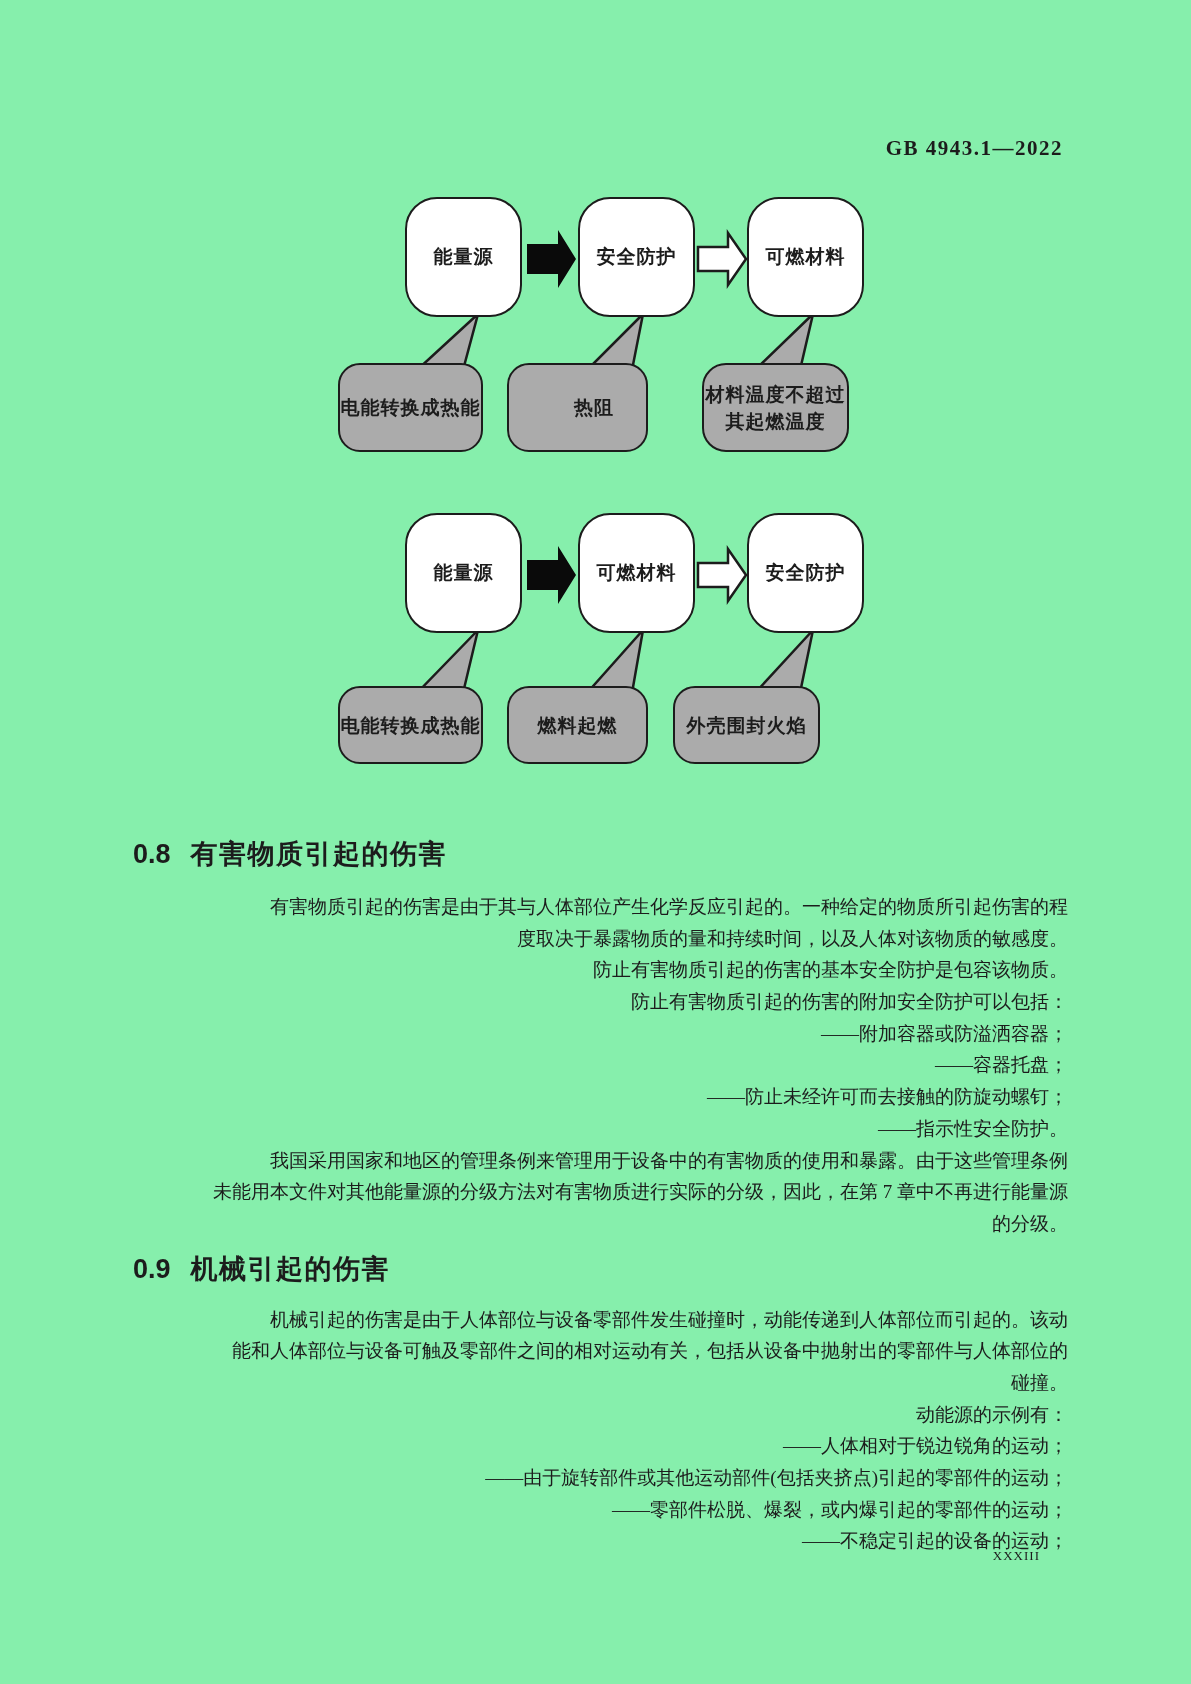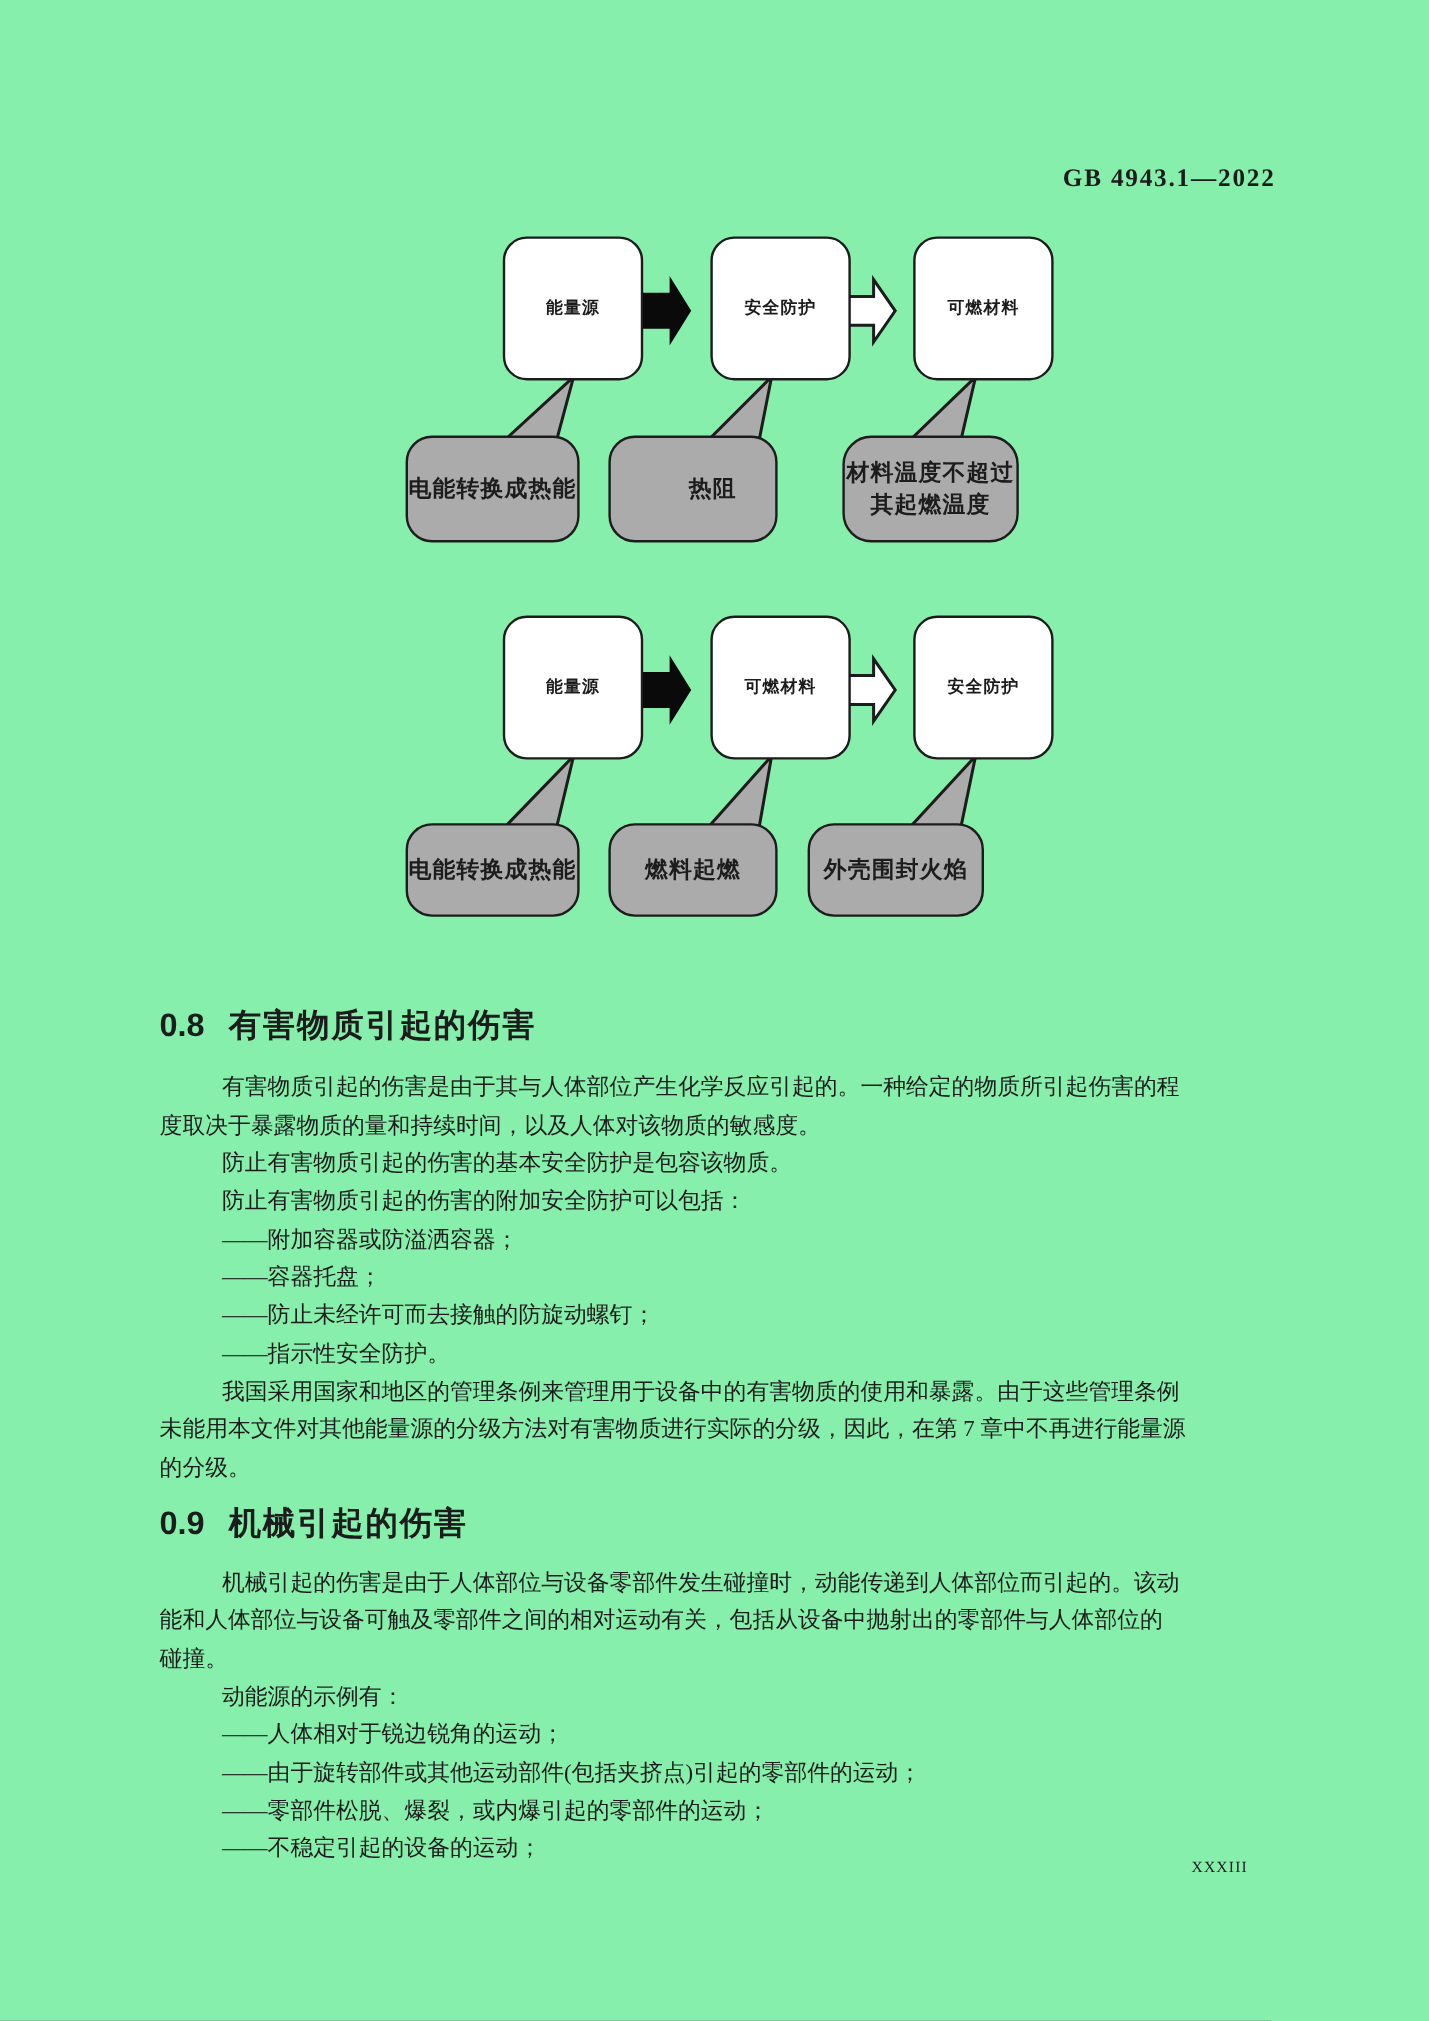--- a/index.html
+++ b/index.html
@@ -12,23 +12,23 @@
     font-weight:bold;font-size:21px;letter-spacing:1.5px;
   }
   
   .diagram{position:absolute;left:0;top:0;width:1191px;height:820px;}
   svg.overlay{position:absolute;left:0;top:0;z-index:1;}
   .tail{fill:#ababab;stroke:#1c1c1c;stroke-width:2.5;stroke-linejoin:miter;}
   .arrow-solid{fill:#0a0a0a;}
   .arrow-open{fill:#ffffff;stroke:#1c1c1c;stroke-width:2.5;stroke-linejoin:miter;}
   .wbox{
     position:absolute;width:117px;height:120px;z-index:2;box-sizing:border-box;
-    background:#ffffff;border:2.5px solid #1c1c1c;border-radius:20px;
+    background:#ffffff;border:2.5px solid #1c1c1c;border-radius:32px;
     display:flex;align-items:center;justify-content:center;
-    font-weight:bold;font-size:14px;letter-spacing:1px;margin-left:14px;
+    font-weight:bold;font-size:19px;letter-spacing:1px;
   }
   .callout{
     position:absolute;z-index:2;box-sizing:border-box;
     background:#ababab;border:2.5px solid #1c1c1c;border-radius:22px;
     display:flex;flex-direction:column;align-items:center;justify-content:center;
     font-weight:bold;font-size:19px;line-height:27px;letter-spacing:1px;text-align:center;
   }
   .r1{top:197px;} .r2{top:513px;}
   .cr1{top:363px;height:89px;} .cr2{top:686px;height:78px;}
   .fig-caption{
@@ -38,21 +38,21 @@
   }
   .fig-caption .fig-num{margin-right:16px;letter-spacing:2px;}
   
   .textblock{position:absolute;left:133px;top:843px;width:935px;}
   .sec-heading{
     font-family:"Liberation Sans","DejaVu Sans",sans-serif;font-weight:bold;
     font-size:27px;line-height:22px;margin:0 0 26px 0;letter-spacing:1.5px;
   }
   .sec-heading .num{margin-right:20px;letter-spacing:0;}
   .h09{margin-top:18px;margin-bottom:24px;}
-  .tline{height:31.7px;line-height:31.7px;font-size:19px;white-space:nowrap;}
+  .tline{height:31.7px;line-height:31.7px;font-size:19px;white-space:nowrap;text-align:right;}
   .ind{padding-left:52px;}
   .page-num{
     position:absolute;top:1548px;right:151px;
     font-size:13px;letter-spacing:1px;text-align:right;
   }
 </style>
 </head>
 <body>
 
 <div class="page">

